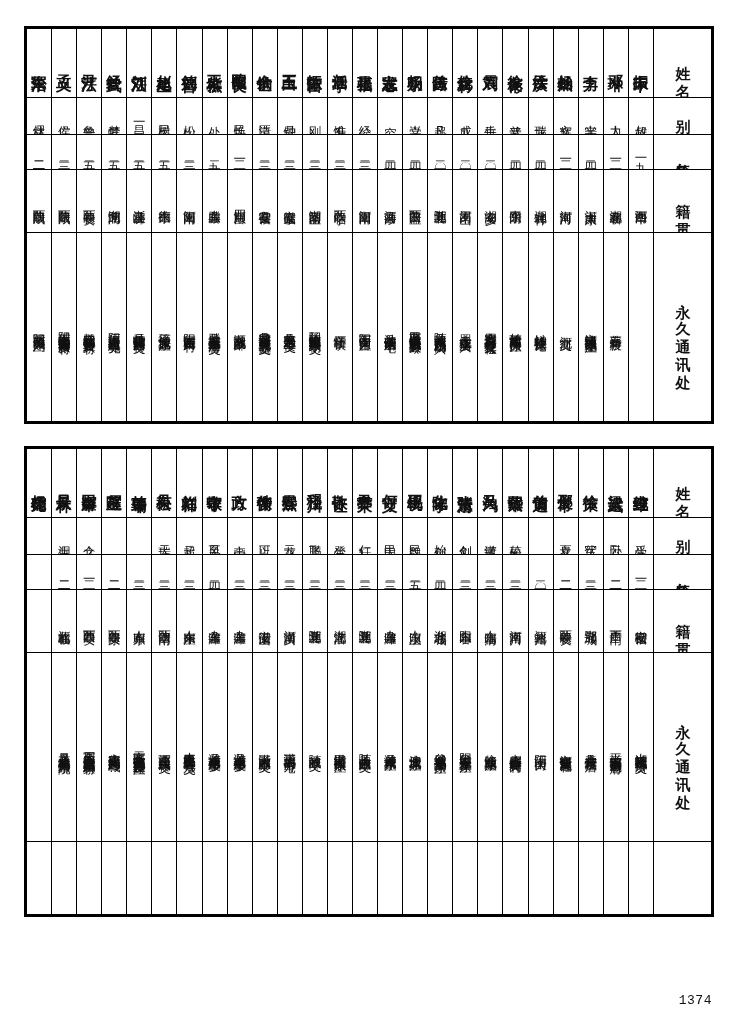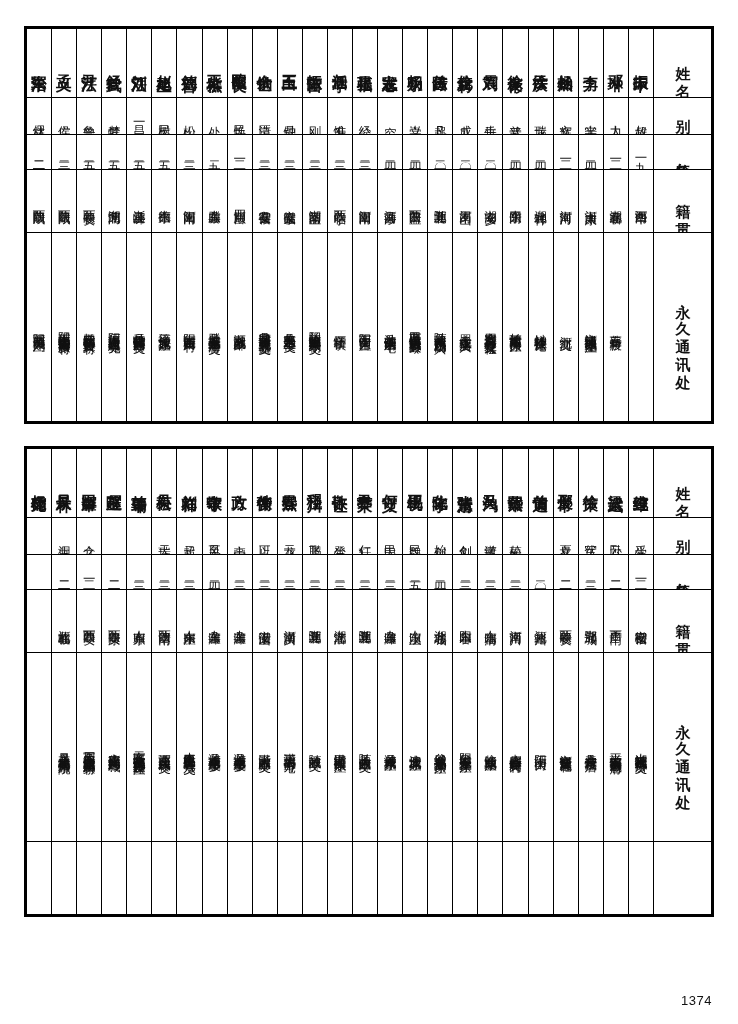--- a/index.html
+++ b/index.html
@@ -63,21 +63,21 @@
     letter-spacing: 0.85em;
   }
   .spacer {
     height: 22px;
   }
   .folio {
     position: absolute;
     right: 26px;
     bottom: 16px;
     font-size: 13px;
-    font-family: Liberation Sans, sans-serif;
+    font-family: Liberation Mono, monospace;
     letter-spacing: 0.04em;
     writing-mode: horizontal-tb;
   }
 </style>
 </head>
 <body>
 
 <div class="page">
 
   <div class="tablewrap">

